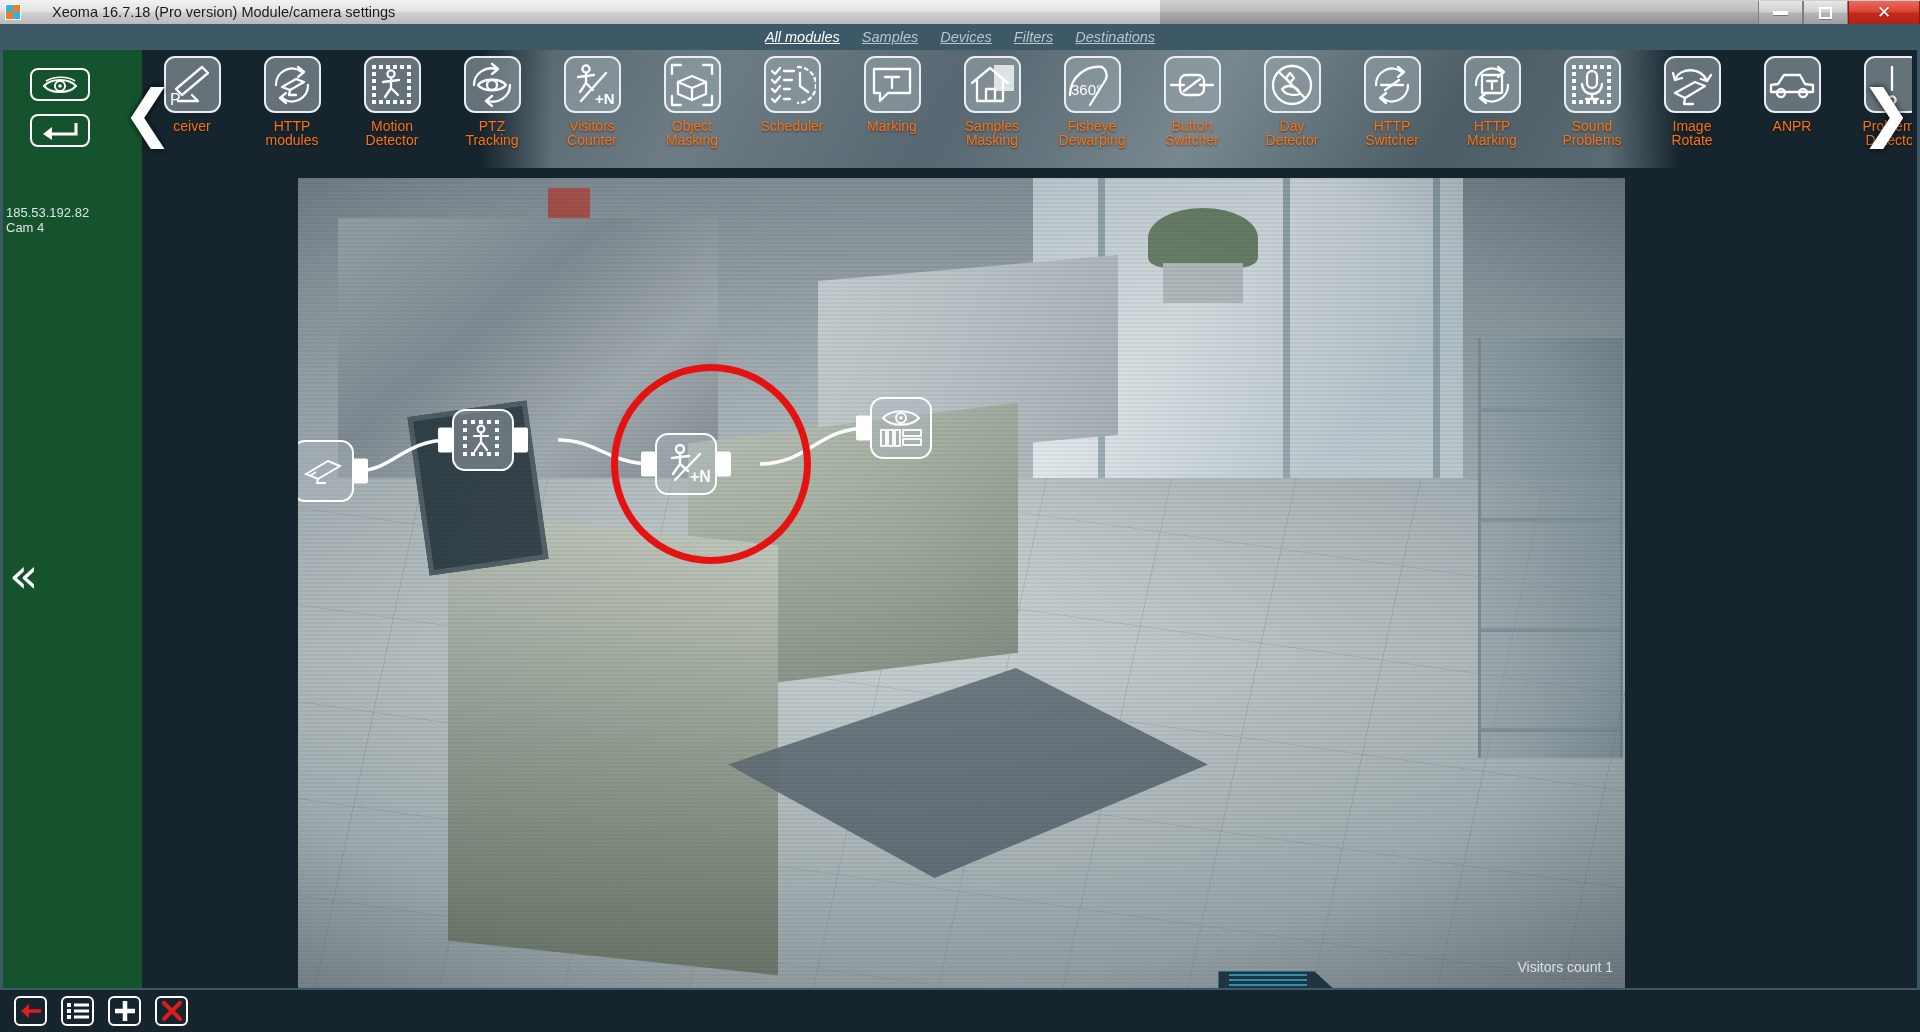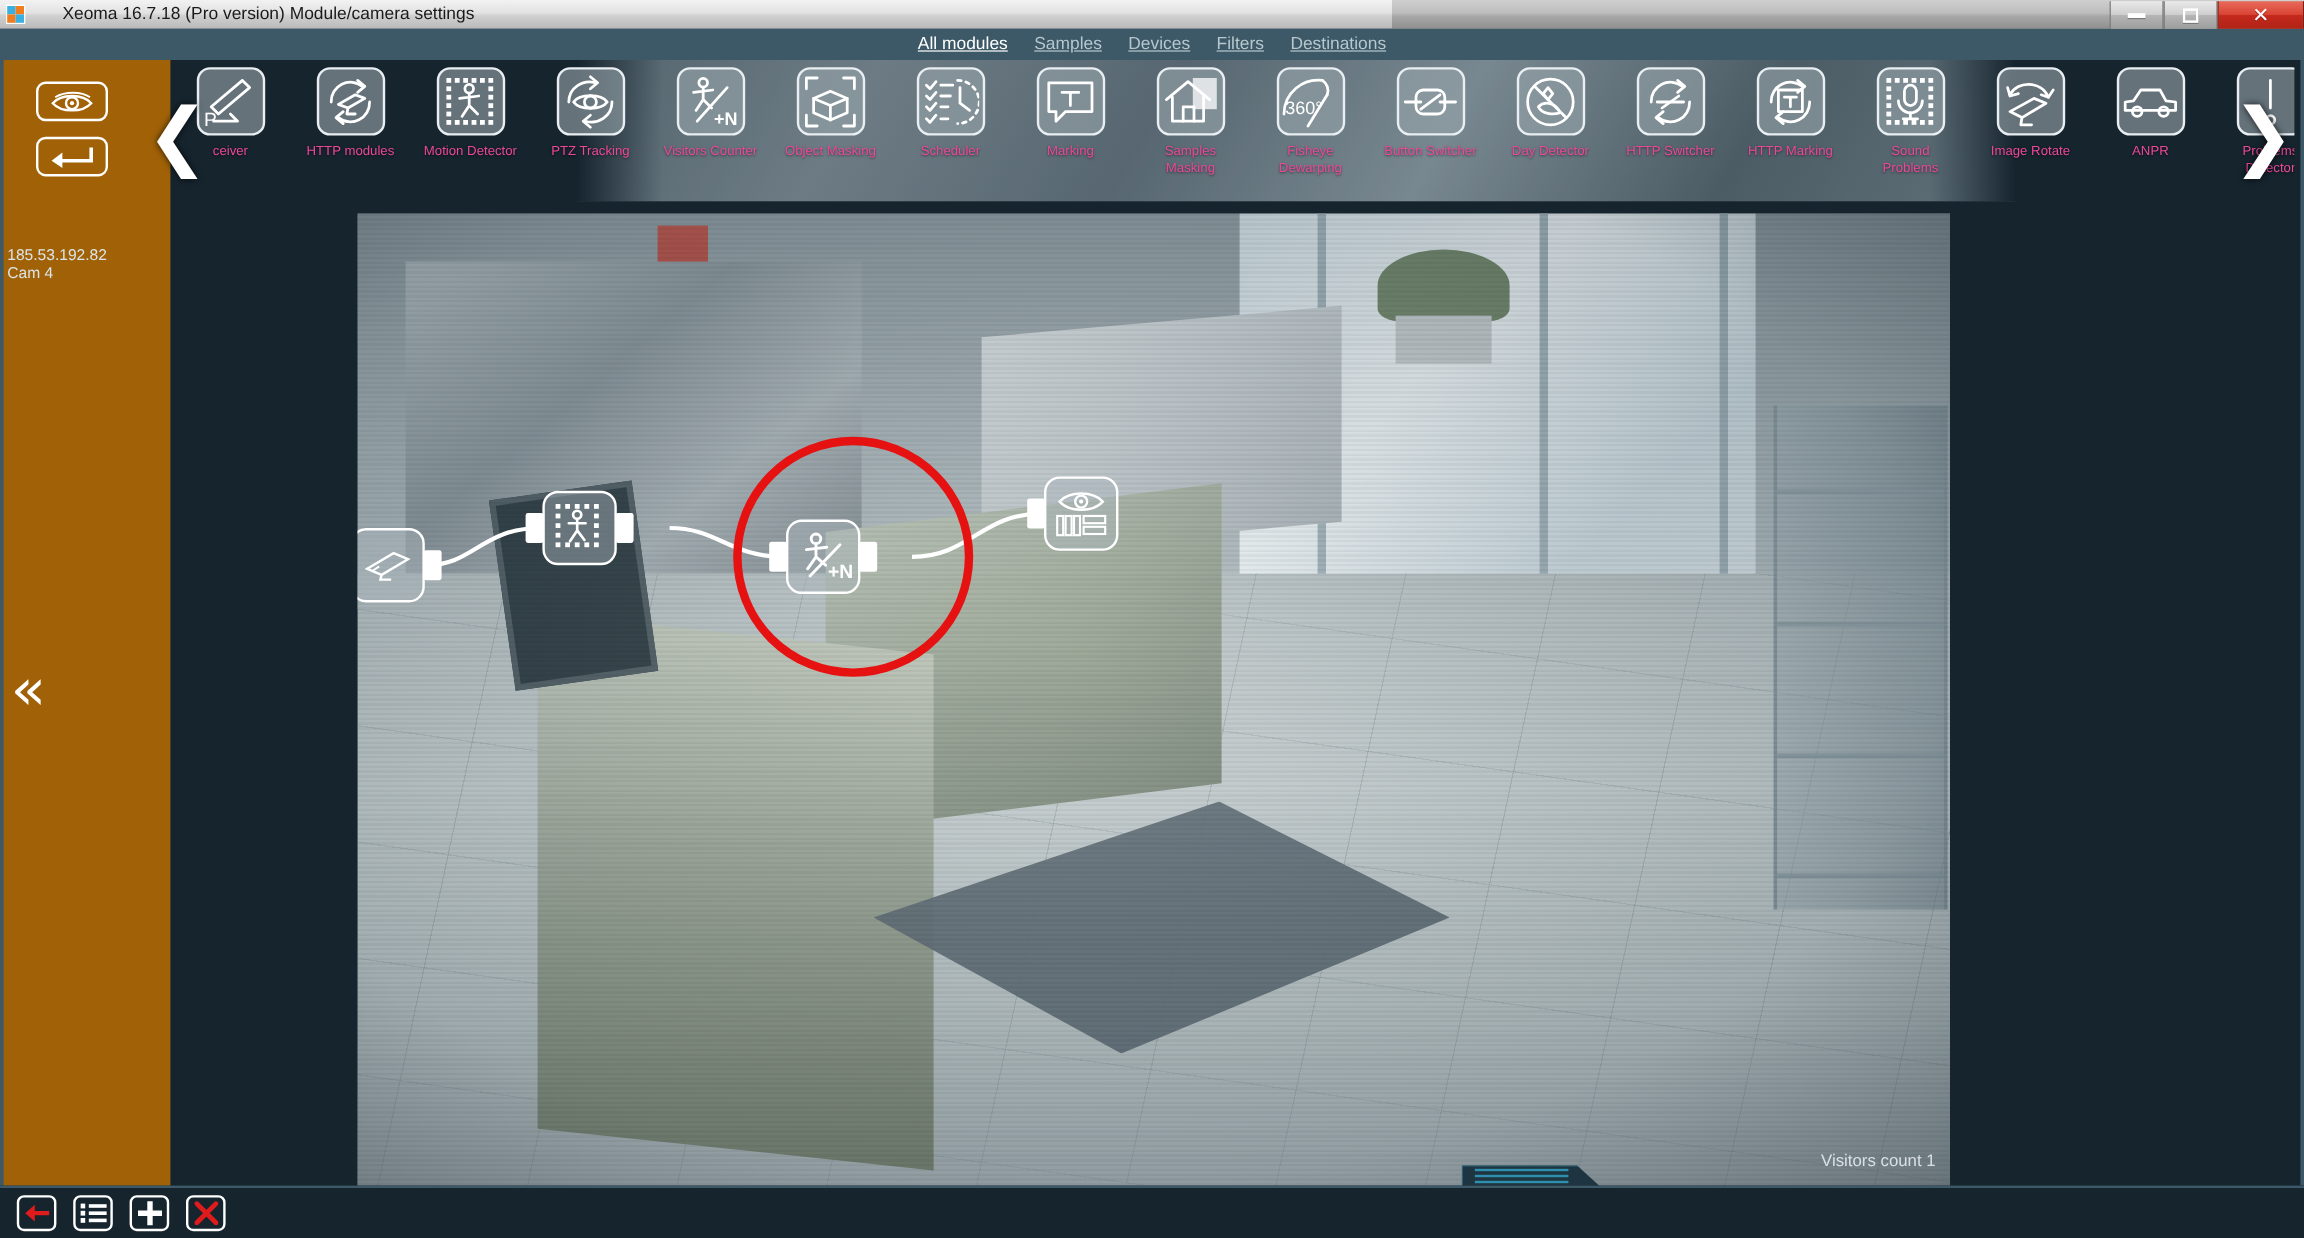--- a/index.html
+++ b/index.html
@@ -51,21 +51,21 @@
     border-color:#8a1b11;
   }
   .glyph-min { width:15px; height:4px; background:#ffffff; box-shadow:0 1px 0 #7a7a7a; }
   .glyph-max { width:13px; height:12px; border:2px solid #ffffff; box-shadow:0 1px 0 #7a7a7a; }
   .glyph-close { color:#fff; font-size:17px; line-height:17px; font-family:"Liberation Sans",sans-serif; text-shadow:0 1px 0 #8a1b11;}
 
   
   .tabsbar {
     position: absolute; left:0; top: 24px; width: 1920px; height: 26px;
     background: #3d5866;
-    display:flex; align-items:center; justify-content:center;
+    display:flex; align-items:center; justify-content:center;font-style:italic;
   }
   .tab {
     font-size: 14.5px; color: #b6c7ce; margin: 0 11px;
     text-decoration: underline; cursor: pointer; white-space: nowrap;
   }
   .tab.active { color: #ffffff; font-weight: 400; }
 
   
   .modulestrip {
     position:absolute; left:0; top:50px; width:1920px; height:118px;
@@ -89,38 +89,38 @@
   }
   .module .tile {
     width: 57px; height: 57px; border-radius: 11px;
     background: rgba(150,163,170,.62);
     border: 2px solid #e8eef1;
     display:flex; align-items:center; justify-content:center;
     overflow:hidden;
   }
   .module .tile svg { display:block; }
   .module .label {
-    margin-top: 6px; font-size: 11px; color:#ec4899;
+    margin-top: 6px; font-size: 14px; color:#f97316;
     text-align:center; line-height: 14px; white-space: pre-line;
     text-shadow: 0 1px 2px rgba(0,0,0,.55);
   }
   .arrow-left-big, .arrow-right-big {
     position:absolute; top:40px; z-index:6;
     color:#ffffff; font-size:62px; line-height:46px;
     font-family:"DejaVu Sans", sans-serif;
     text-shadow:0 0 6px rgba(0,0,0,.8); cursor:pointer;
     user-select:none;
   }
   .arrow-left-big { left:122px; }
   .arrow-right-big { right:8px; }
 
   
   .leftcol {
     position:absolute; left:0; top:50px; width:142px; height:982px;
-    background:#a16207; border-left:3px solid #3d5866;padding-left:24px;
+    background:#14532d; border-left:3px solid #3d5866;padding-left:24px;
   }
   .lbtn {
     position:absolute; width:60px; height:33px; border-radius:8px;
     border:2px solid #ffffff; background:transparent;
     display:flex; align-items:center; justify-content:center; cursor:pointer;
   }
   .lbtn.eye { left:27px; top:18px; }
   .lbtn.back { left:27px; top:64px; }
   .camlabel {
     position:absolute; left:3px; top:155px; width:135px;

